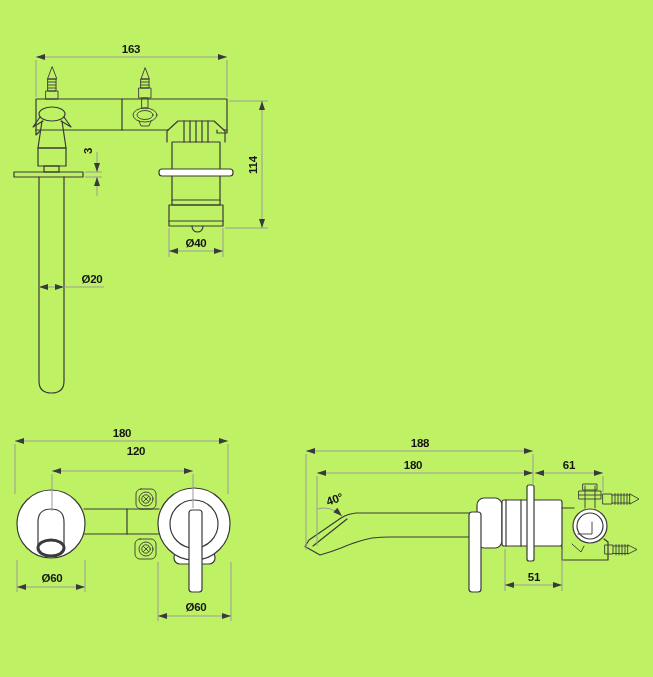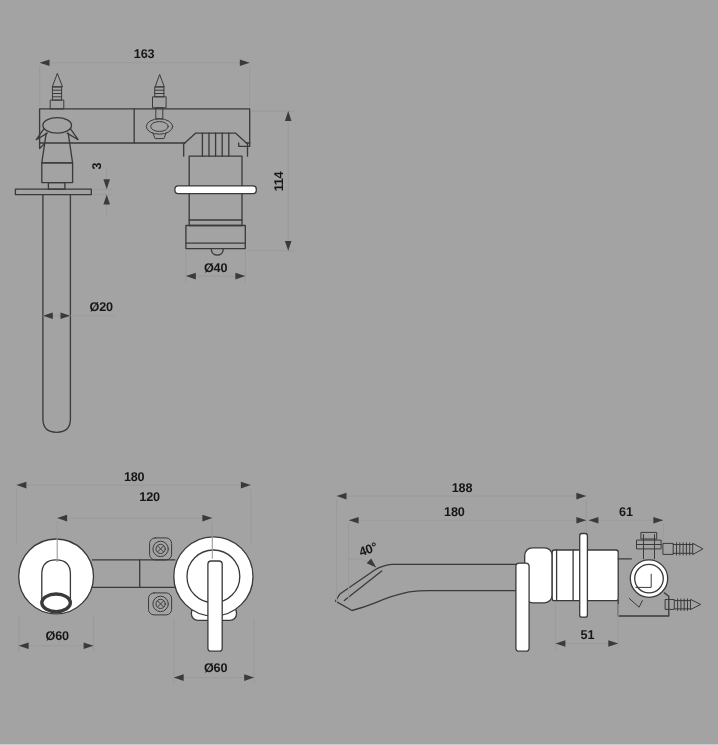--- a/index.html
+++ b/index.html
@@ -1,16 +1,16 @@
 <!DOCTYPE html>
 <html><head>
 <meta charset="utf-8">
 <style>
   html,body{margin:0;padding:0;background:#ffffff;}
-  .canvas{position:relative;width:653px;height:677px;background:#a3a3a3;overflow:hidden;}
+  .canvas{position:relative;width:653px;height:677px;background:#bef264;overflow:hidden;}
   svg{position:absolute;left:0;top:0;}
   svg text{
     font-family:"Liberation Sans", sans-serif;
     font-size:11.5px;
     font-weight:600;
     fill:#161616;
     text-anchor:middle;
     letter-spacing:-0.2px;
   }
   .geo{stroke:#3a3a3a;fill:none;stroke-width:1.2;stroke-linejoin:round;stroke-linecap:round;}

